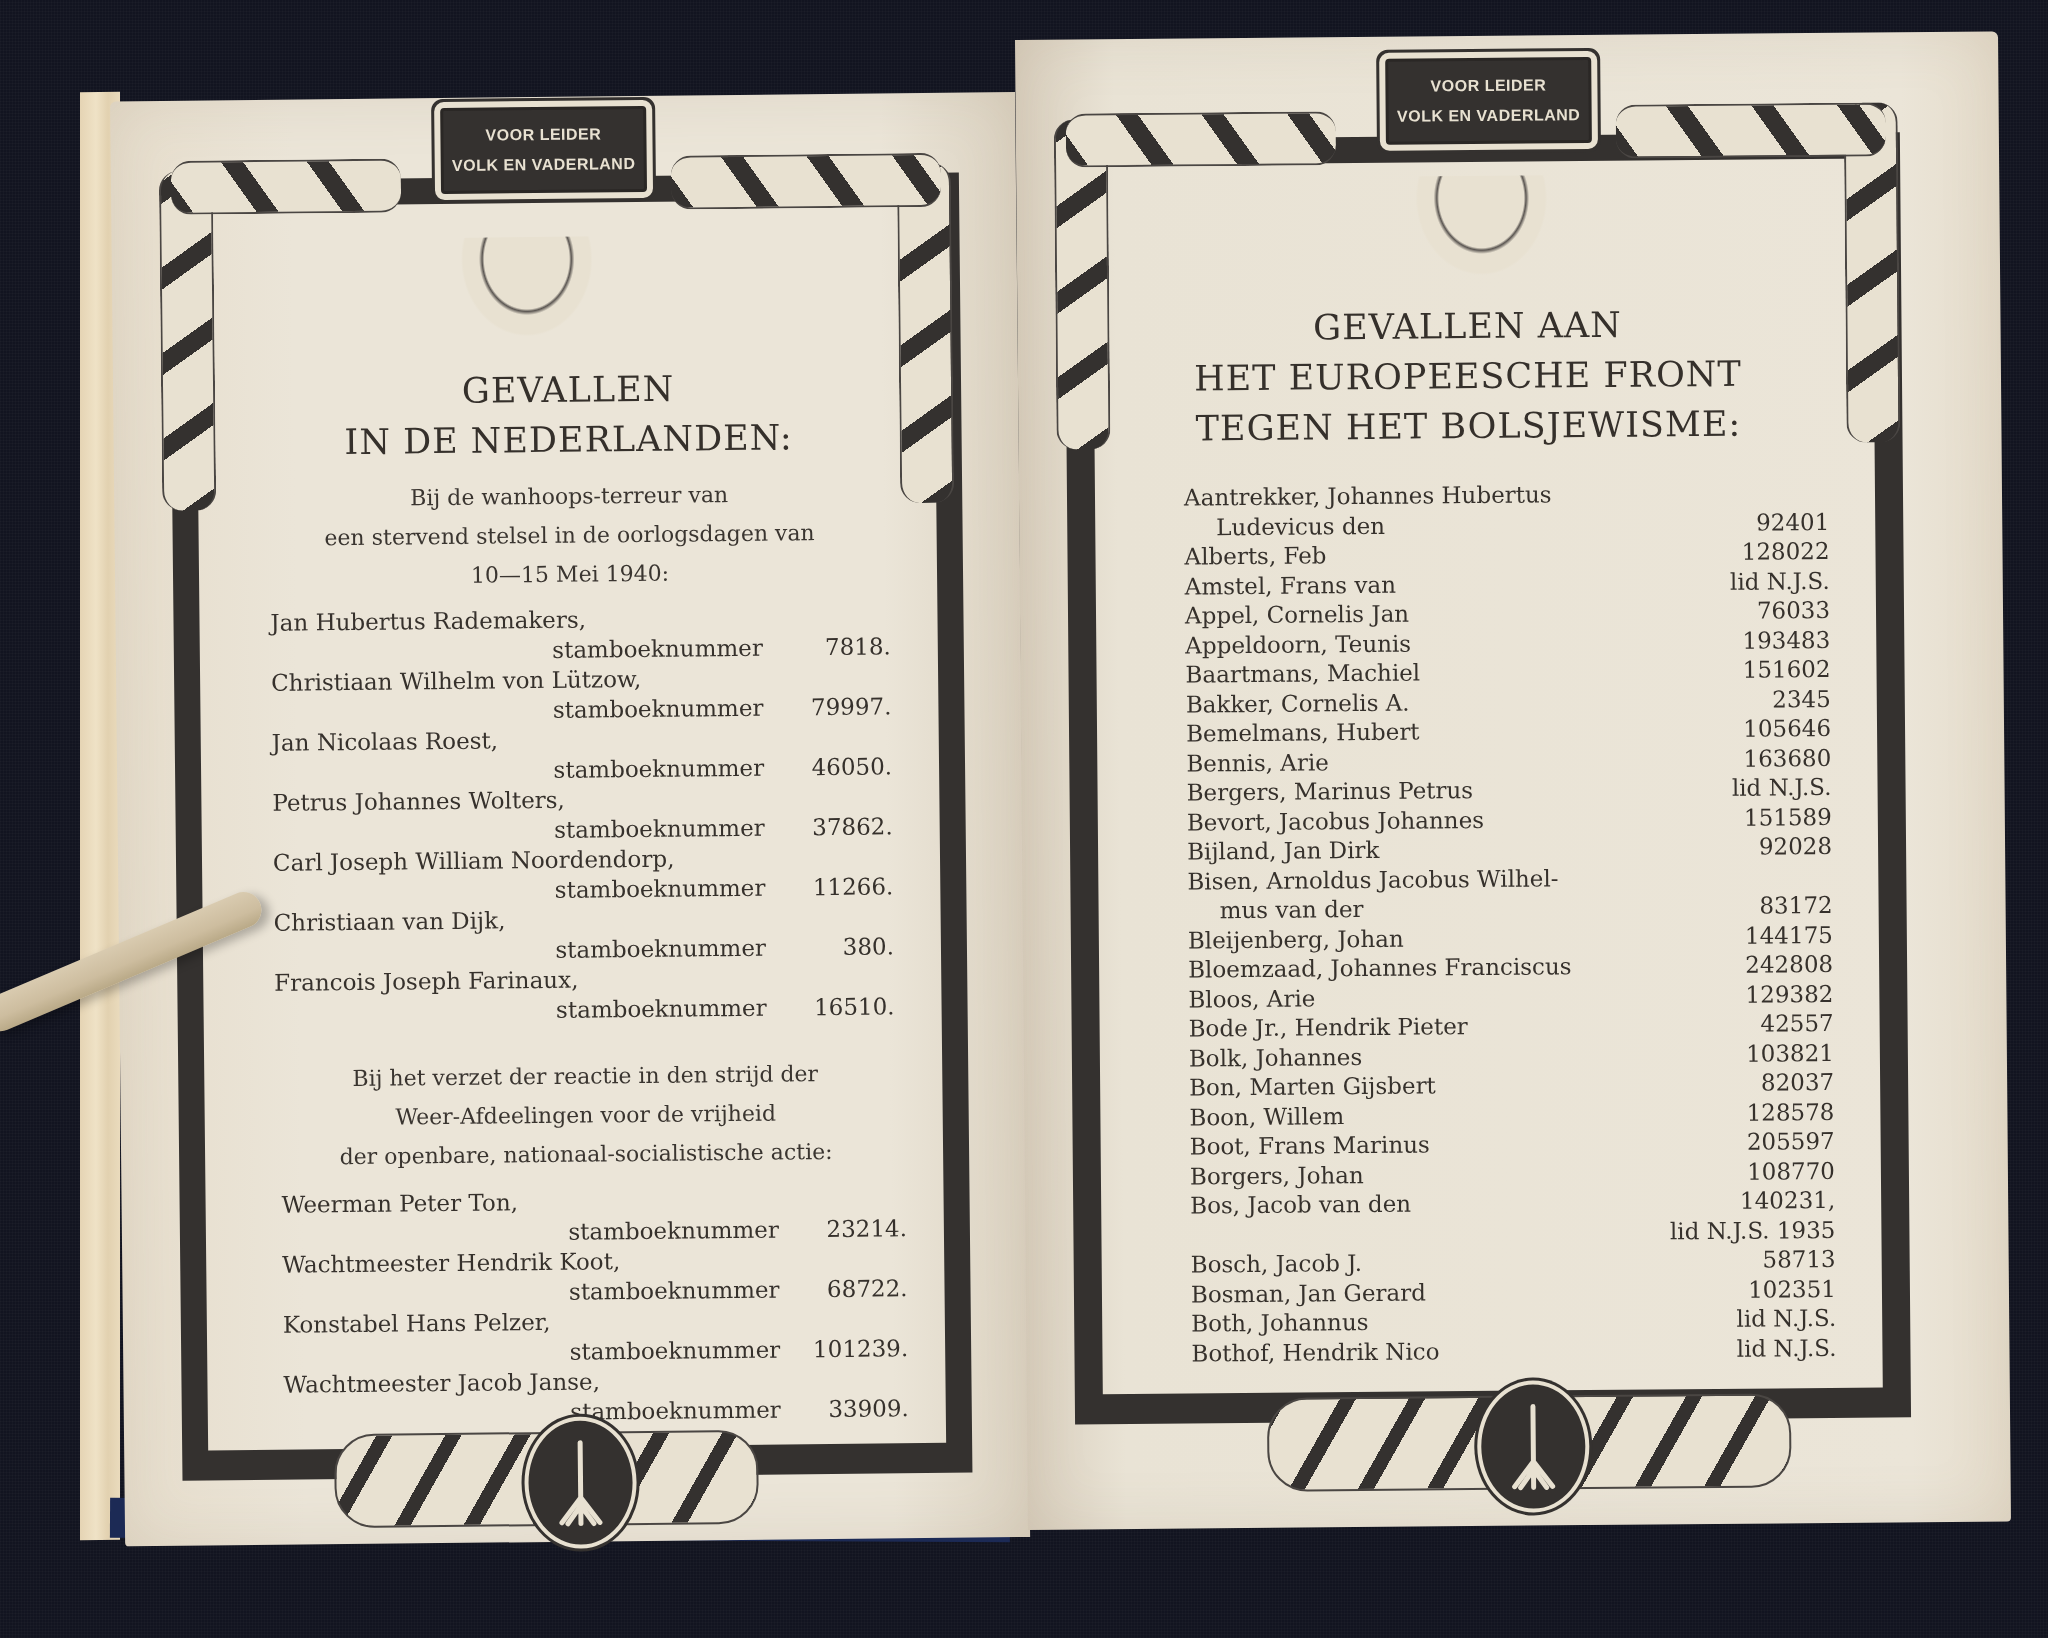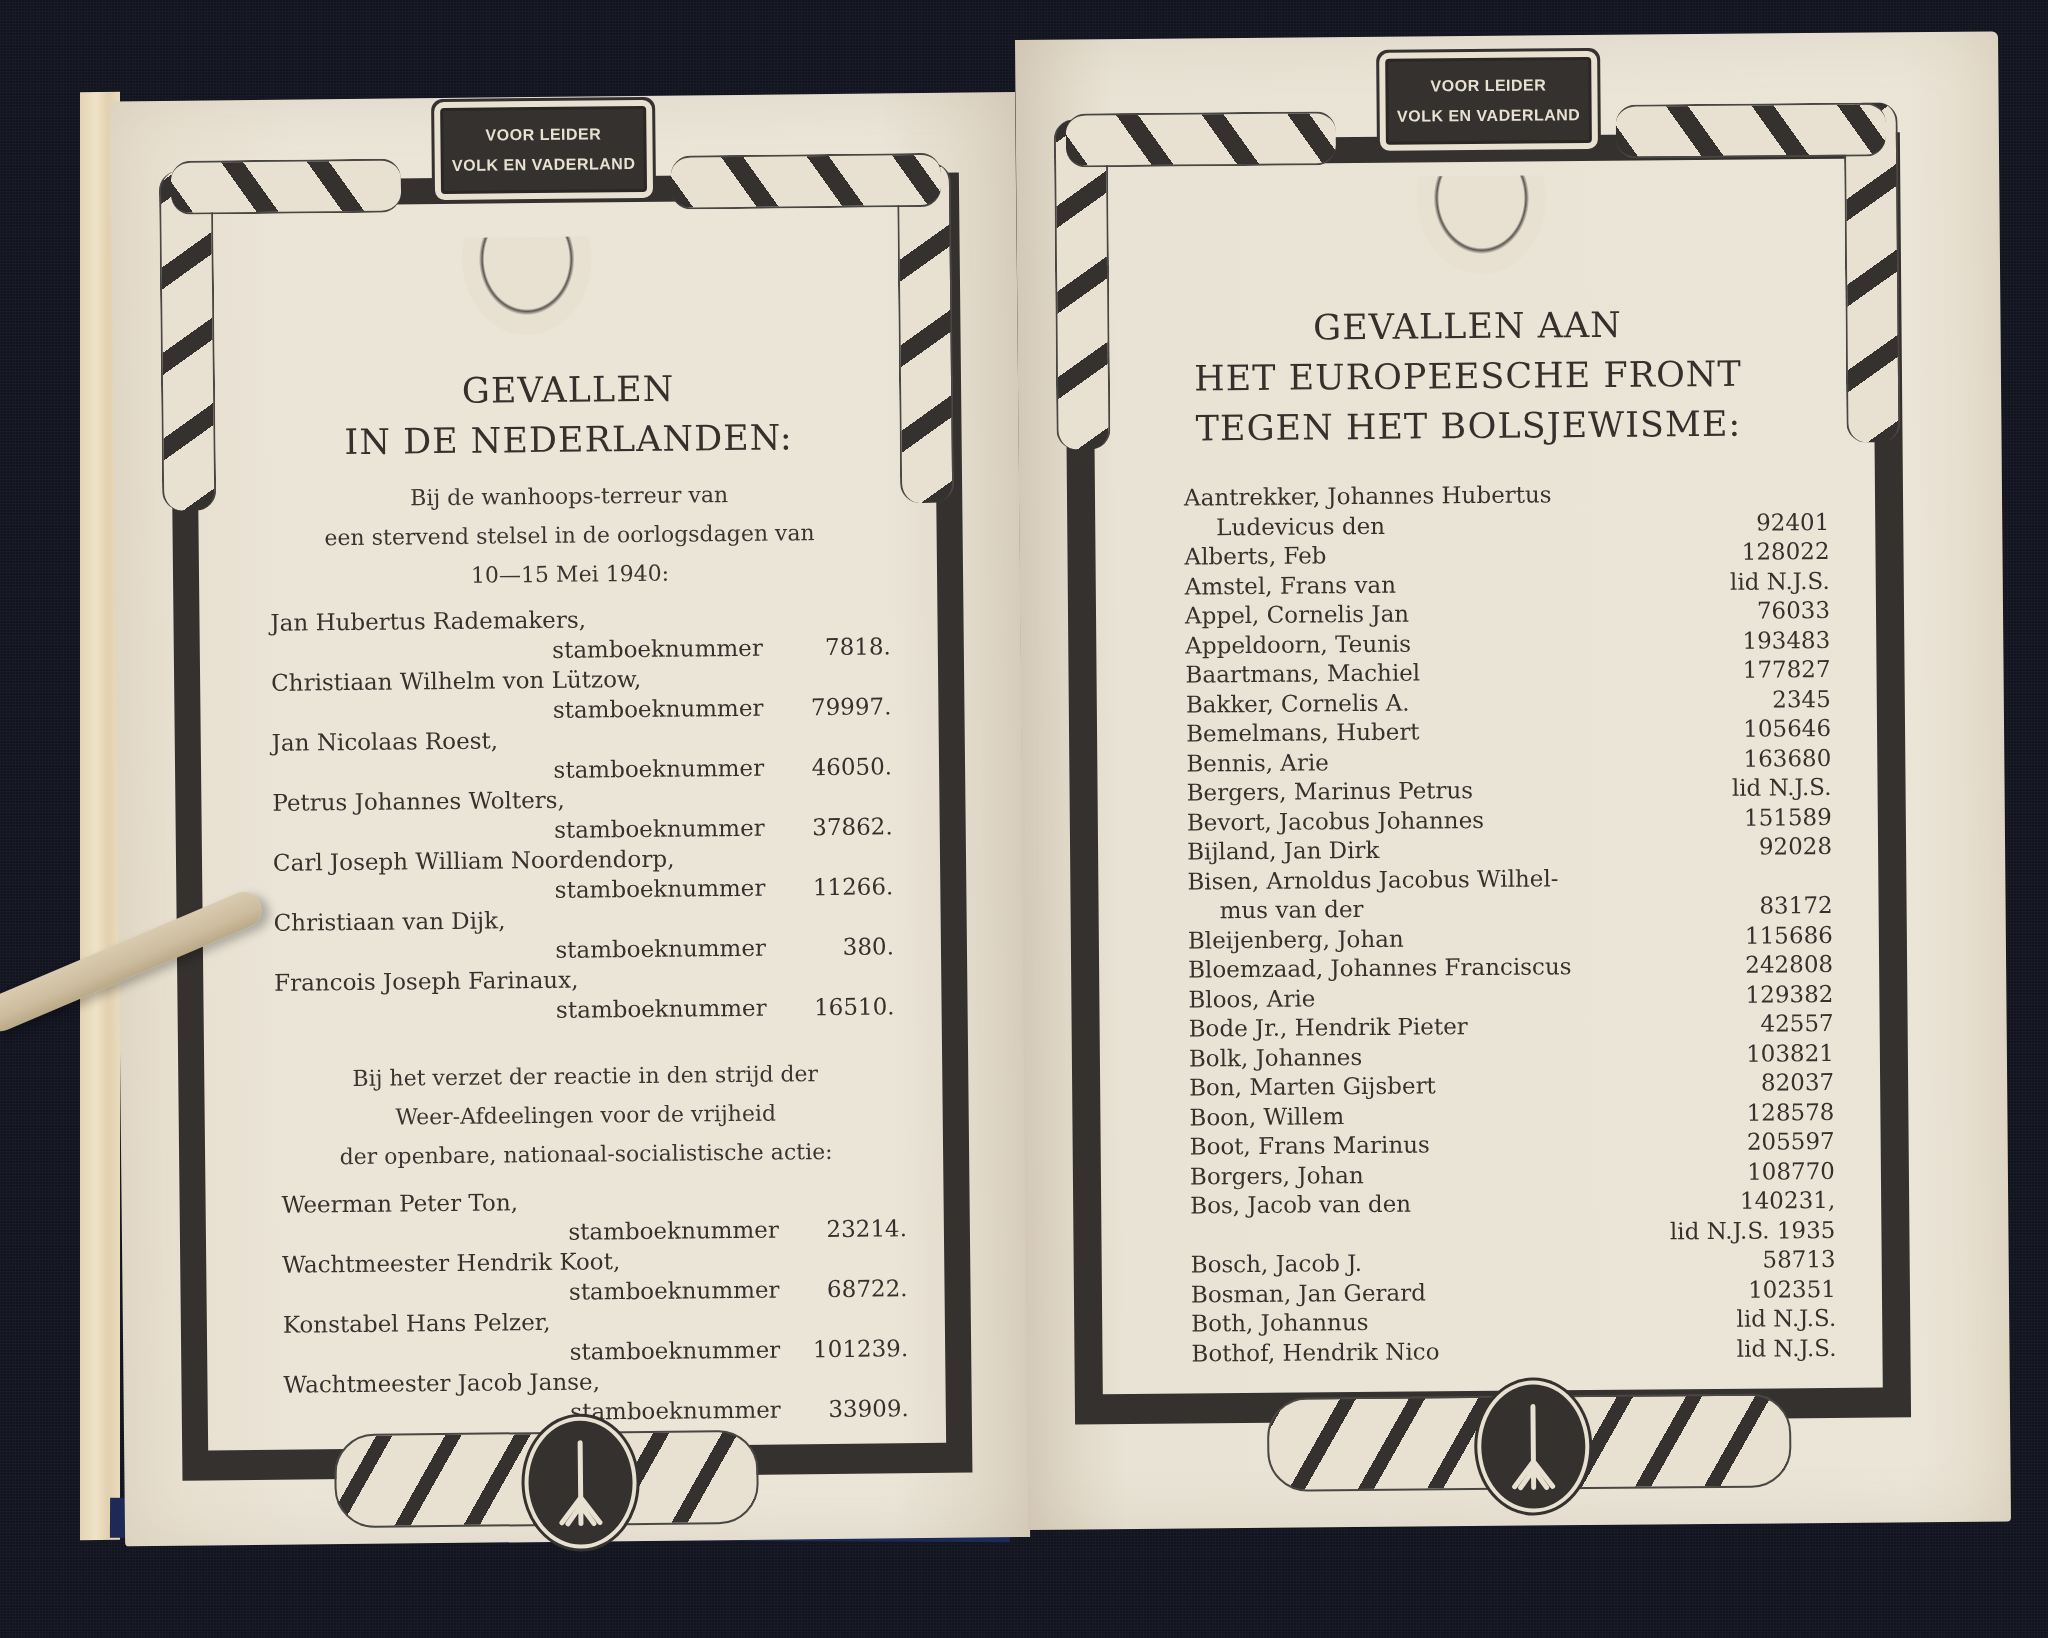--- a/index.html
+++ b/index.html
@@ -260,21 +260,21 @@
     <div class="rrow">
         <span class="n">Appel, Cornelis Jan</span>
         <span class="v">76033</span>
       </div>
     <div class="rrow">
         <span class="n">Appeldoorn, Teunis</span>
         <span class="v">193483</span>
       </div>
     <div class="rrow">
         <span class="n">Baartmans, Machiel</span>
-        <span class="v">177827</span>
+        <span class="v">151602</span>
       </div>
     <div class="rrow">
         <span class="n">Bakker, Cornelis A.</span>
         <span class="v">2345</span>
       </div>
     <div class="rrow">
         <span class="n">Bemelmans, Hubert</span>
         <span class="v">105646</span>
       </div>
     <div class="rrow">
@@ -296,21 +296,21 @@
     <div class="rrow">
         <span class="n">Bisen, Arnoldus Jacobus Wilhel-</span>
         <span class="v"></span>
       </div>
     <div class="rrow indent">
         <span class="n">mus van der</span>
         <span class="v">83172</span>
       </div>
     <div class="rrow">
         <span class="n">Bleijenberg, Johan</span>
-        <span class="v">115686</span>
+        <span class="v">144175</span>
       </div>
     <div class="rrow">
         <span class="n">Bloemzaad, Johannes Franciscus</span>
         <span class="v">242808</span>
       </div>
     <div class="rrow">
         <span class="n">Bloos, Arie</span>
         <span class="v">129382</span>
       </div>
     <div class="rrow">

